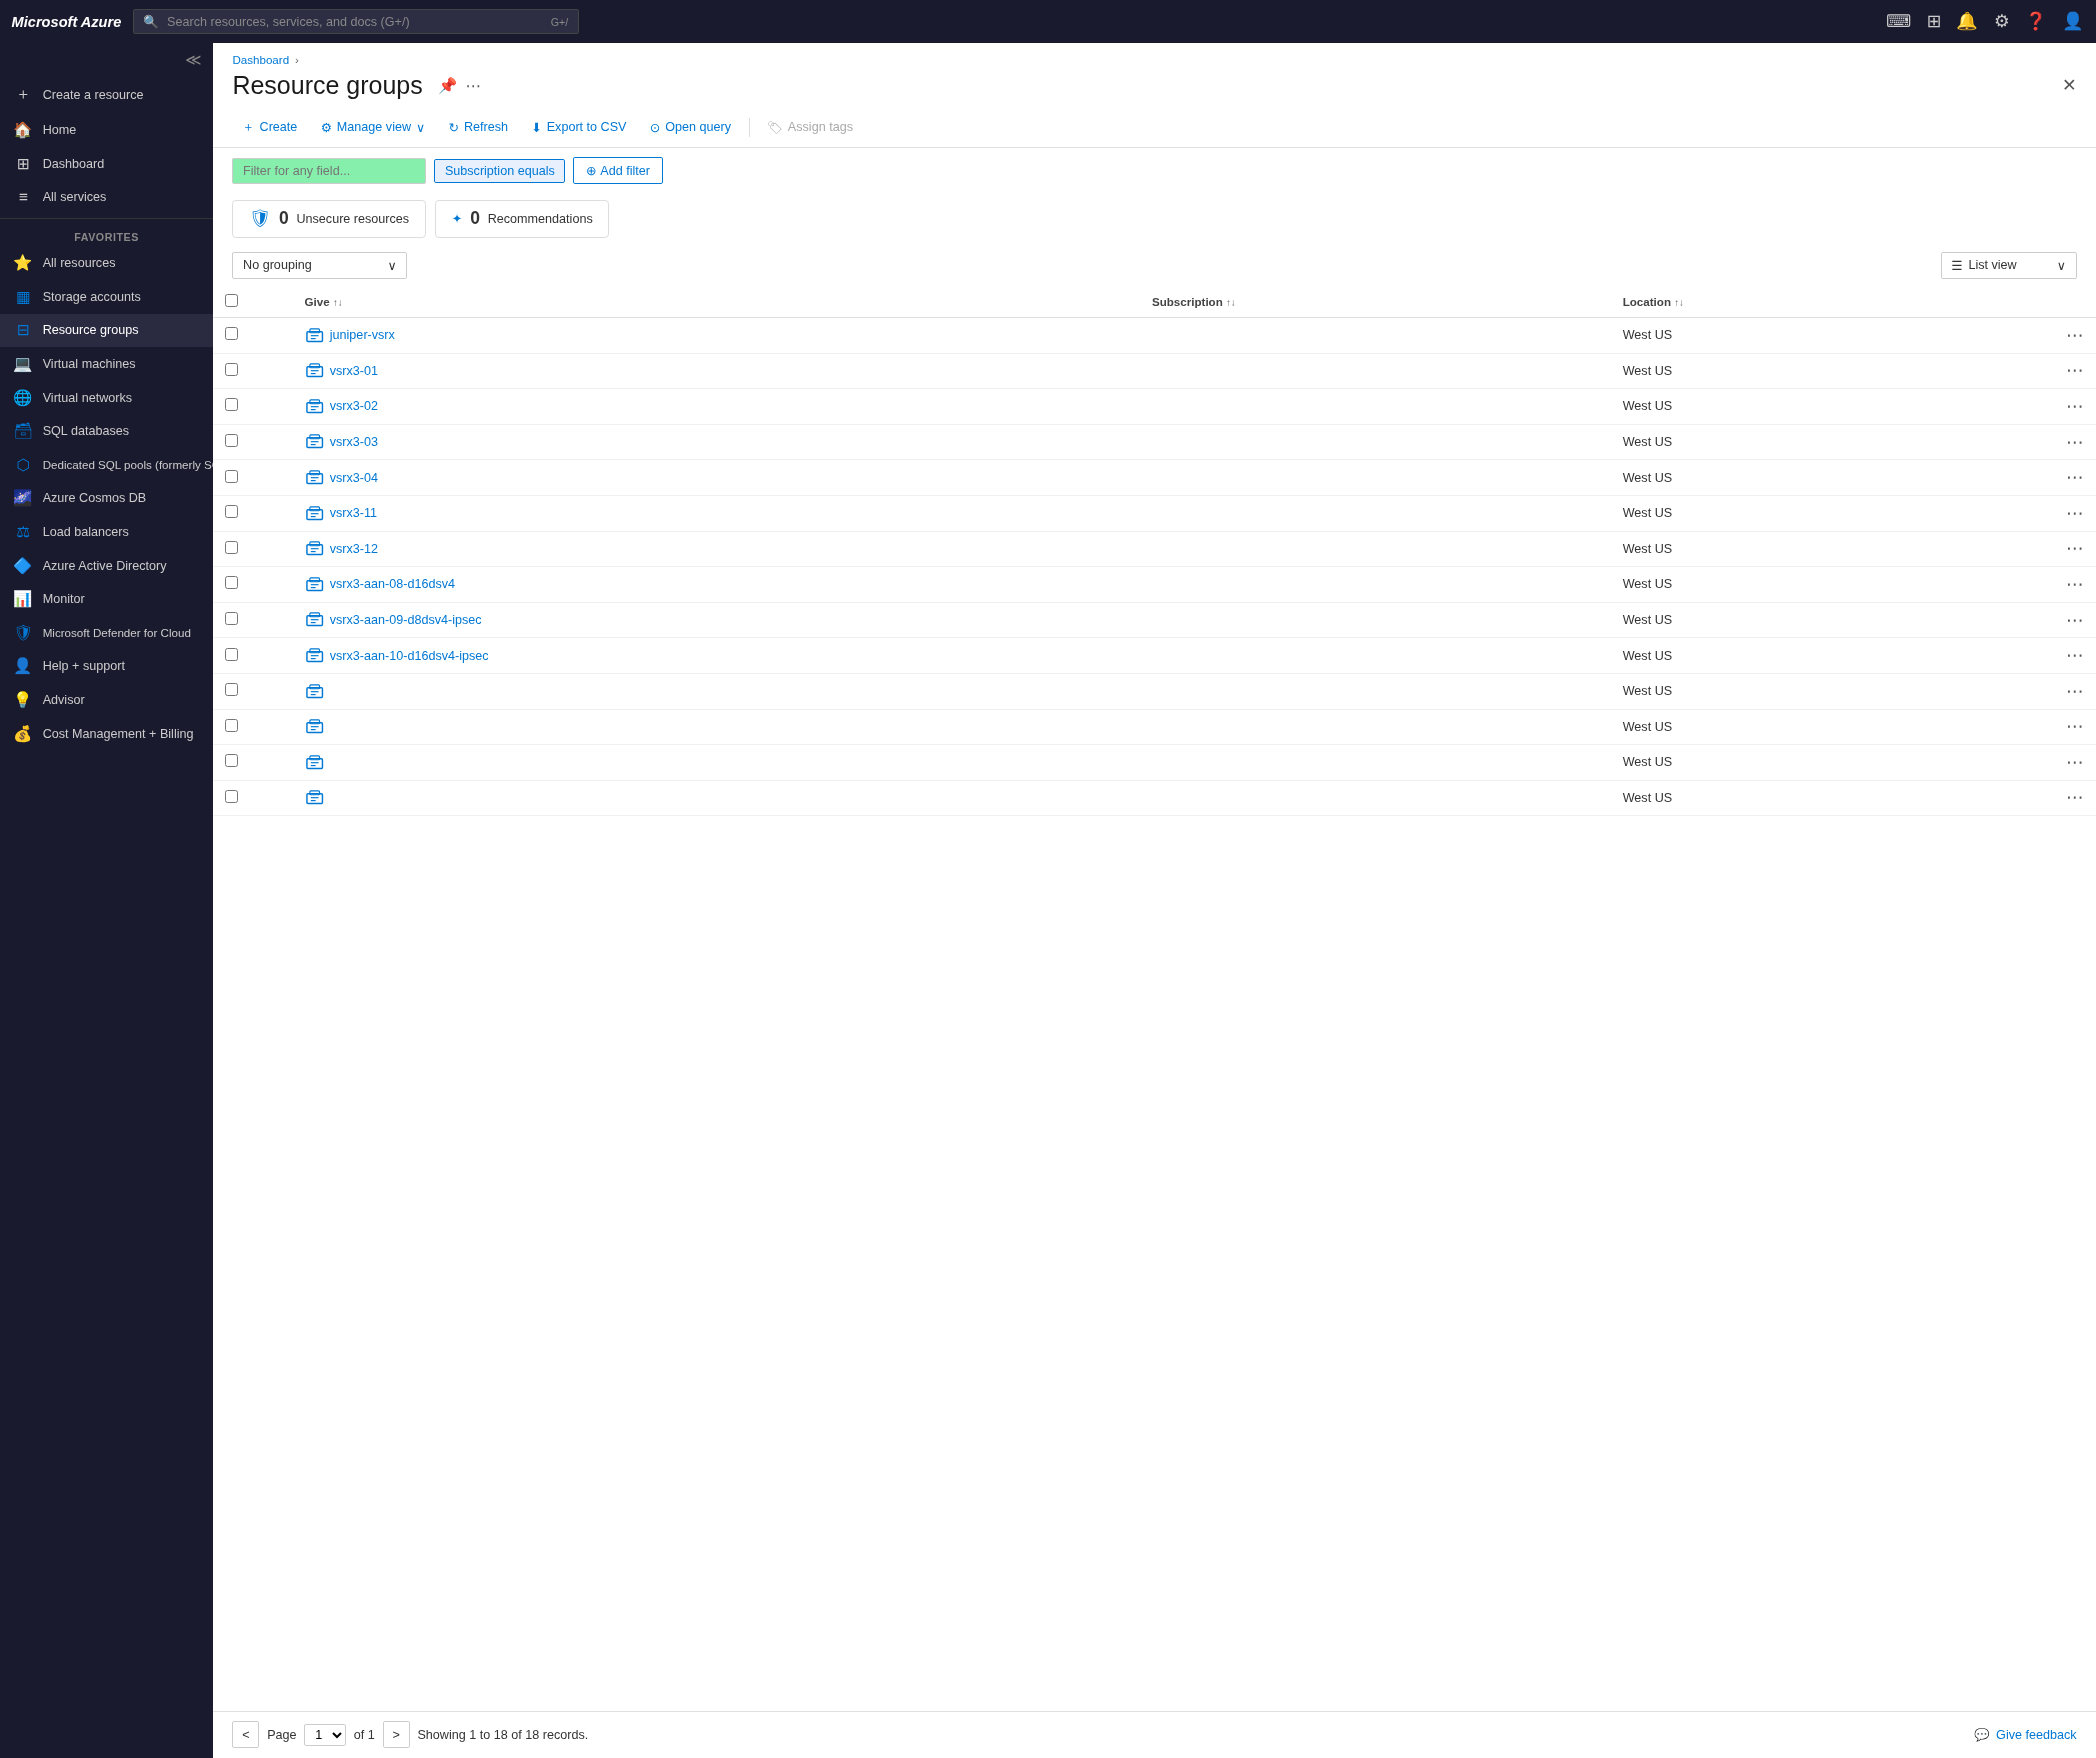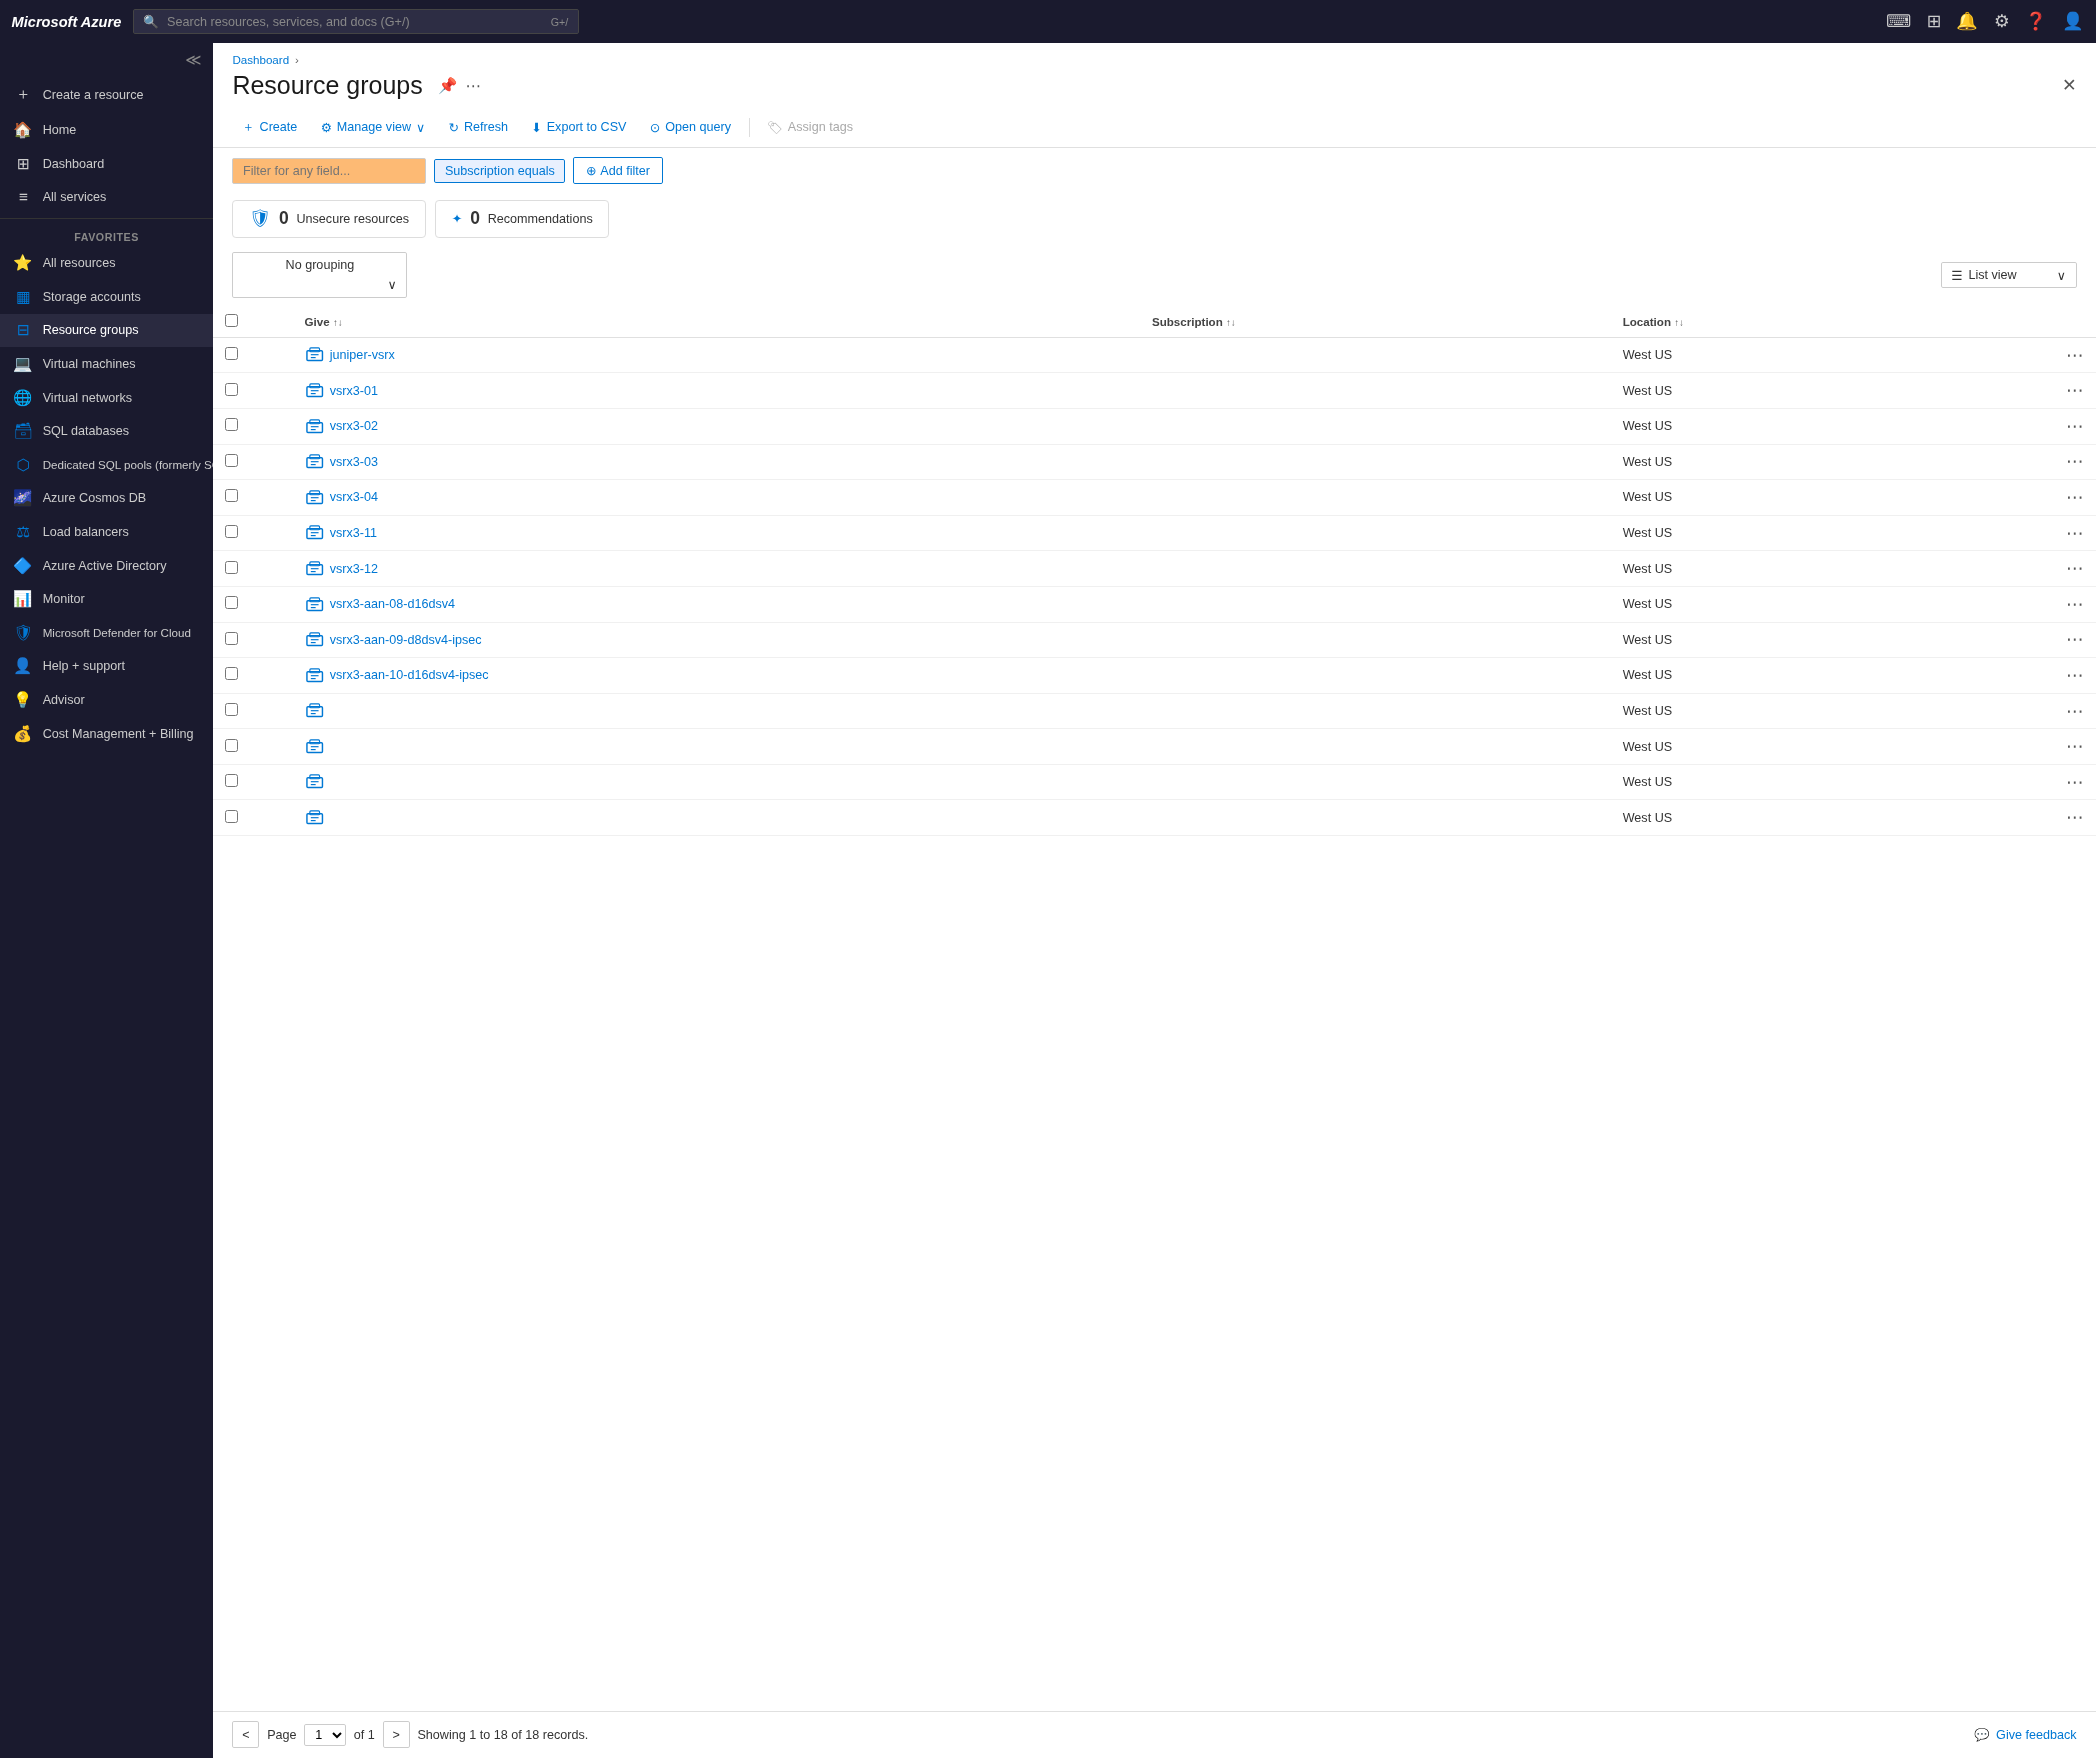--- a/index.html
+++ b/index.html
@@ -179,21 +179,21 @@
       padding: 9.7px 19.4px;
       gap: 7.8px;
       flex-wrap: wrap;
     }
     .filter-input {
       border: 1px solid #ccc;
       border-radius: 1.9px;
       padding: 4.9px 9.7px;
       font-size: 12.6px;
       color: #555;
-      background: #fdba74;
+      background: #86efac;
       width: 194px;
       outline: none;
     }
     .filter-tag {
       display: flex;
       align-items: center;
       gap: 3.9px;
       background: #e8f0fe;
       border: 1px solid #0078d4;
       border-radius: 1.9px;
@@ -246,21 +246,20 @@
       align-items: center;
       gap: 5.8px;
       border: 1px solid #ccc;
       border-radius: 1.9px;
       padding: 4.9px 9.7px;
       font-size: 12.6px;
       color: #333;
       background: #fff;
       cursor: pointer;
       min-width: 175px;
-      flex-direction: column;
     }
     .grouping-dropdown .chevron { margin-left: auto; }
     .view-dropdown {
       margin-left: auto;
       display: flex;
       align-items: center;
       gap: 5.8px;
       border: 1px solid #ccc;
       border-radius: 1.9px;
       padding: 4.9px 9.7px;

